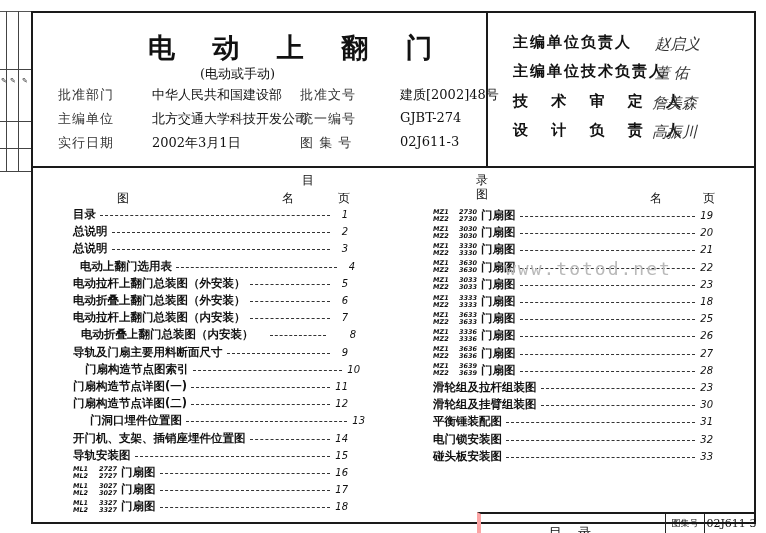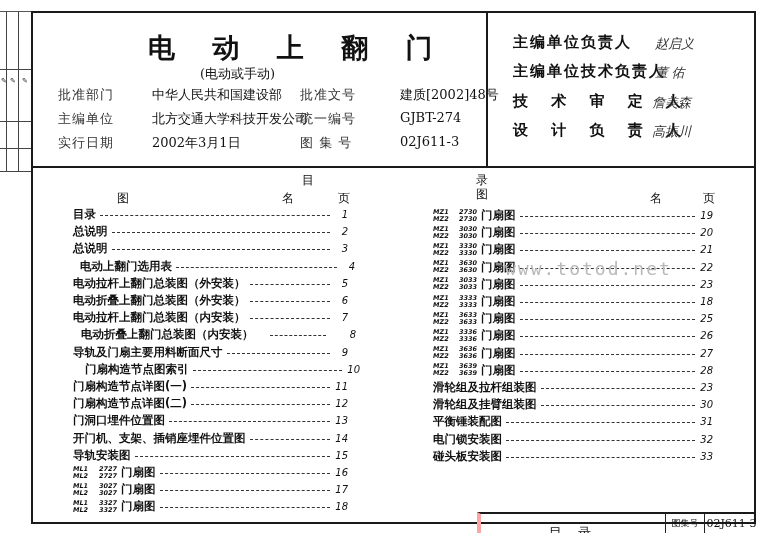--- a/index.html
+++ b/index.html
@@ -18,21 +18,21 @@
   .strip .hl { position:absolute; left:0; width:31px; border-top:1px solid #444; }
   .strip .sig { position:absolute; font-size:7px; writing-mode:vertical-rl; color:#222; }
 
   .title { left:148px; top:30px; font-size:27px; font-weight:bold; letter-spacing:14px;
            font-family:"DejaVu Sans", sans-serif; }
   .subtitle { left:200px; top:65px; font-size:13px; }
   .meta-label { font-size:13px; color:#333; letter-spacing:1px; }
   .meta-val { font-size:13px; color:#111;margin-left:40px; }
 
   .resp { left:513px; font-size:15px; letter-spacing:2px; font-weight:bold; font-family:"DejaVu Sans", sans-serif; }
-  .resp-sig { font-size:13px; font-style:italic; color:#333; font-family:Liberation Sans, sans-serif; }
+  .resp-sig { font-size:15px; font-style:italic; color:#333; font-family:Liberation Serif, serif; }
 
   .toc-h { font-size:12px; }
   .toc-row { position:absolute; height:15px; display:flex; align-items:center; font-size:11.5px; font-weight:bold;
              font-family:"DejaVu Sans", sans-serif; }
   .toc-row .dash { flex:1; border-top:1.5px dashed #333; margin:0 4px; height:0; margin-top:2px; }
   .toc-row .pg { font-style:italic; font-size:10px; font-weight:normal; width:14px; text-align:right; }
   .code { display:inline-flex; flex-direction:column; font-style:italic; font-size:6.5px; line-height:7px;
           font-weight:bold; margin-right:4px; width:44px; }
   .code span { display:flex; justify-content:space-between; }
 
@@ -151,21 +151,21 @@
     <div class="toc-row" style="left: 73px; top: 379px; width: 275px;">
       <span>门扇构造节点详图(一)</span>
       <span class="dash"></span>
       <span class="pg">11</span>
     </div>
     <div class="toc-row" style="left: 73px; top: 396.2px; width: 275px;">
       <span>门扇构造节点详图(二)</span>
       <span class="dash"></span>
       <span class="pg">12</span>
     </div>
-    <div class="toc-row" style="left: 73px; top: 413.4px; width: 275px;">
+    <div class="toc-row" style="left: 90px; top: 413.4px; width: 275px;">
       <span>门洞口埋件位置图</span>
       <span class="dash"></span>
       <span class="pg">13</span>
     </div>
     <div class="toc-row" style="left: 73px; top: 430.6px; width: 275px;">
       <span>开门机、支架、插销座埋件位置图</span>
       <span class="dash"></span>
       <span class="pg">14</span>
     </div>
     <div class="toc-row" style="left: 73px; top: 447.8px; width: 275px;">

